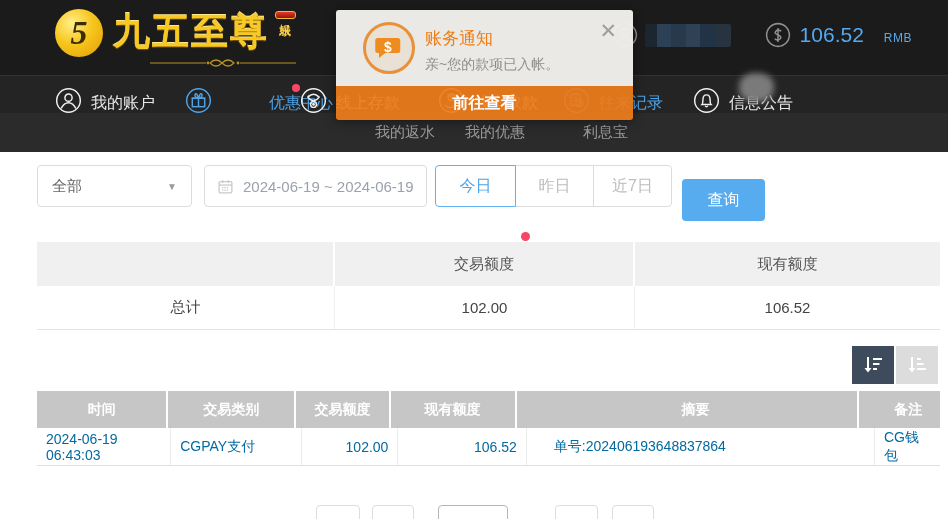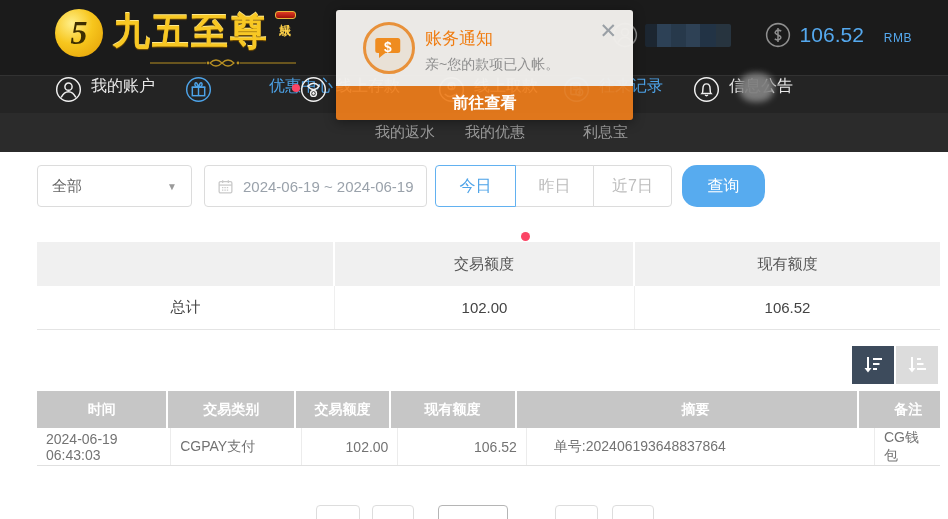--- a/index.html
+++ b/index.html
@@ -23,21 +23,21 @@
   .acct-area { position:absolute; right:36px; top:22px; display:flex; align-items:center; }
   .circle-ico { width:26px; height:26px; color:#8f8f8f; }
   .redacted-name { width:86px; height:23px; margin-left:7px; margin-right:34px; border-radius:2px;
       background:linear-gradient(90deg,#1c2631 0 14%,#2d4156 14% 30%,#27394b 30% 48%,#2e4155 48% 64%,#223345 64% 82%,#27343f 82% 100%);
       filter:blur(0.7px); }
   .balance { margin-left:9px; color:#55a9ef; font-size:21px; display:flex; align-items:baseline; }
   .balance .rmb { font-size:12px; margin-left:20px; letter-spacing:0.5px; }
 
   
   .nav-bar { position:absolute; left:0; top:75px; width:948px; height:38px; background:#242424; border-top:1px solid #323232; }
-  .nav-item { position:absolute; top:0; height:38px; display:flex; align-items:flex-start; color:#e8e8e8; font-size:16px; cursor:pointer; }
+  .nav-item { position:absolute; top:0; height:38px; display:flex; align-items:flex-end; color:#e8e8e8; font-size:16px; cursor:pointer; }
   .nav-item .nav-ico { width:27px; height:27px; margin-right:9px; color:#f0f0f0; }
   .nav-item.active { color:#4da3e8; }
   .nav-item.active .nav-ico { color:#4da3e8; }
   .red-dot { position:absolute; width:8px; height:8px; border-radius:50%; background:#fb4565; }
 
   
   .sub-nav { position:absolute; left:0; top:113px; width:948px; height:39px; background:#2b2b2b; }
   .sub-item { position:absolute; top:0; height:39px; display:flex; align-items:center; color:#9b9b9b; font-size:15px; cursor:pointer; }
 
   
@@ -61,21 +61,21 @@
   .select-box .caret { margin-left:auto; color:#9a9a9a; font-size:10px; }
   .date-box { position:absolute; left:204px; top:2px; width:223px; height:42px; border:1px solid #dcdcdc; border-radius:4px; background:#fff;
       display:flex; align-items:center; padding:0 12px; color:#9aa2ab; font-size:15px; cursor:pointer; }
   .date-box svg { margin-right:9px; color:#c9c9c9; }
   .quick-group { position:absolute; left:435px; top:2px; height:42px; display:flex; }
   .qb { width:79px; height:42px; border:1px solid #dcdcdc; margin-left:-1px; background:#fff; color:#bdbdbd; font-size:16px;
       display:flex; align-items:center; justify-content:center; cursor:pointer; }
   .qb:first-child { width:81px; margin-left:0; border-radius:4px 0 0 4px; }
   .qb:last-child { border-radius:0 4px 4px 0; }
   .qb.active { border-color:#62b1f0; color:#4da3e8; z-index:2; }
-  .search-btn { position:absolute; left:682px; top:2px; width:83px; height:42px; background:#57abef; border:none; border-radius:15px;
+  .search-btn { position:absolute; left:682px; top:16px; width:83px; height:42px; background:#57abef; border:none; border-radius:4px;
       color:#fff; font-size:16px; cursor:pointer; font-family:inherit; }
 
   
   .summary { position:absolute; left:37px; top:242px; width:903px; }
   .summary .s-head { display:flex; height:44px; background:#f0f0f0; }
   .summary .s-head .cell { border-right:2px solid #fff; color:#555; font-size:15px; }
   .summary .s-head .cell:last-child { border-right:none; }
   .summary .s-row { display:flex; height:44px; background:#fff; border-bottom:1px solid #e4e4e4; }
   .summary .s-row .cell { border-right:1px solid #efefef; color:#444; font-size:15px; }
   .summary .s-row .cell:last-child { border-right:none; }
@@ -88,21 +88,21 @@
   .sort-btn.desc { background:#3d4b5c; margin-right:2px; }
   .sort-btn.asc { background:#dcdcdc; }
   .sort-btn svg { color:#fff; }
 
   
   .tx { position:absolute; left:37px; top:391px; width:903px; }
   .tx .t-head { display:flex; height:37px; background:#c6c6c6; }
   .tx .t-head .cell { border-right:2px solid #fff; color:#fff; font-size:14px; font-weight:bold; display:flex; align-items:center; justify-content:center; }
   .tx .t-head .cell:last-child { border-right:none;margin-left:18px; }
   .tx .t-row { display:flex; height:38px; background:#fff; border-bottom:1px solid #e0e0e0; }
-  .tx .t-row .cell { border-right:1px solid #ececec; color:#737373; font-size:14px; display:flex; align-items:center; padding:0 9px; }
+  .tx .t-row .cell { border-right:1px solid #ececec; color:#0369a1; font-size:14px; display:flex; align-items:center; padding:0 9px; }
   .tx .t-row .cell:last-child { border-right:none; }
   .tc1 { width:139px; } .tc2 { width:135px; } .tc3 { width:100px; } .tc4 { width:133px; } .tc5 { width:343px;margin-left:18px; } .tc6 { width:67px; }
   .num { justify-content:flex-end !important; }
 
   
   .pager { position:absolute; left:0; top:505px; width:948px; height:30px; }
   .pg-btn { position:absolute; top:0; height:30px; background:#fff; border:1px solid #ddd; border-radius:4px; cursor:pointer; }
   .pg-btn.current { border-color:#b5b5b5; }
 </style>
 </head>

